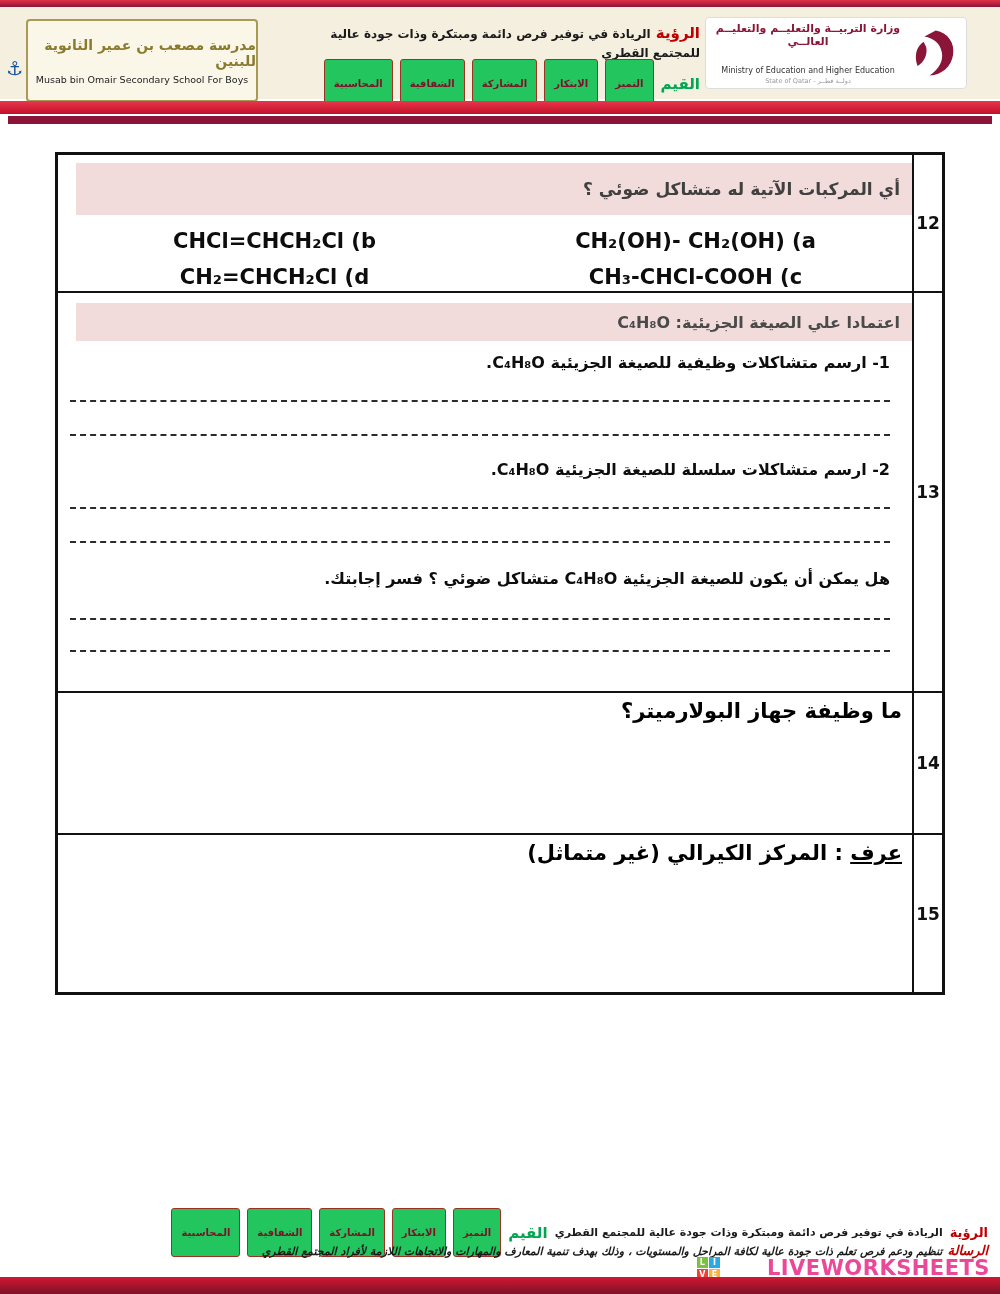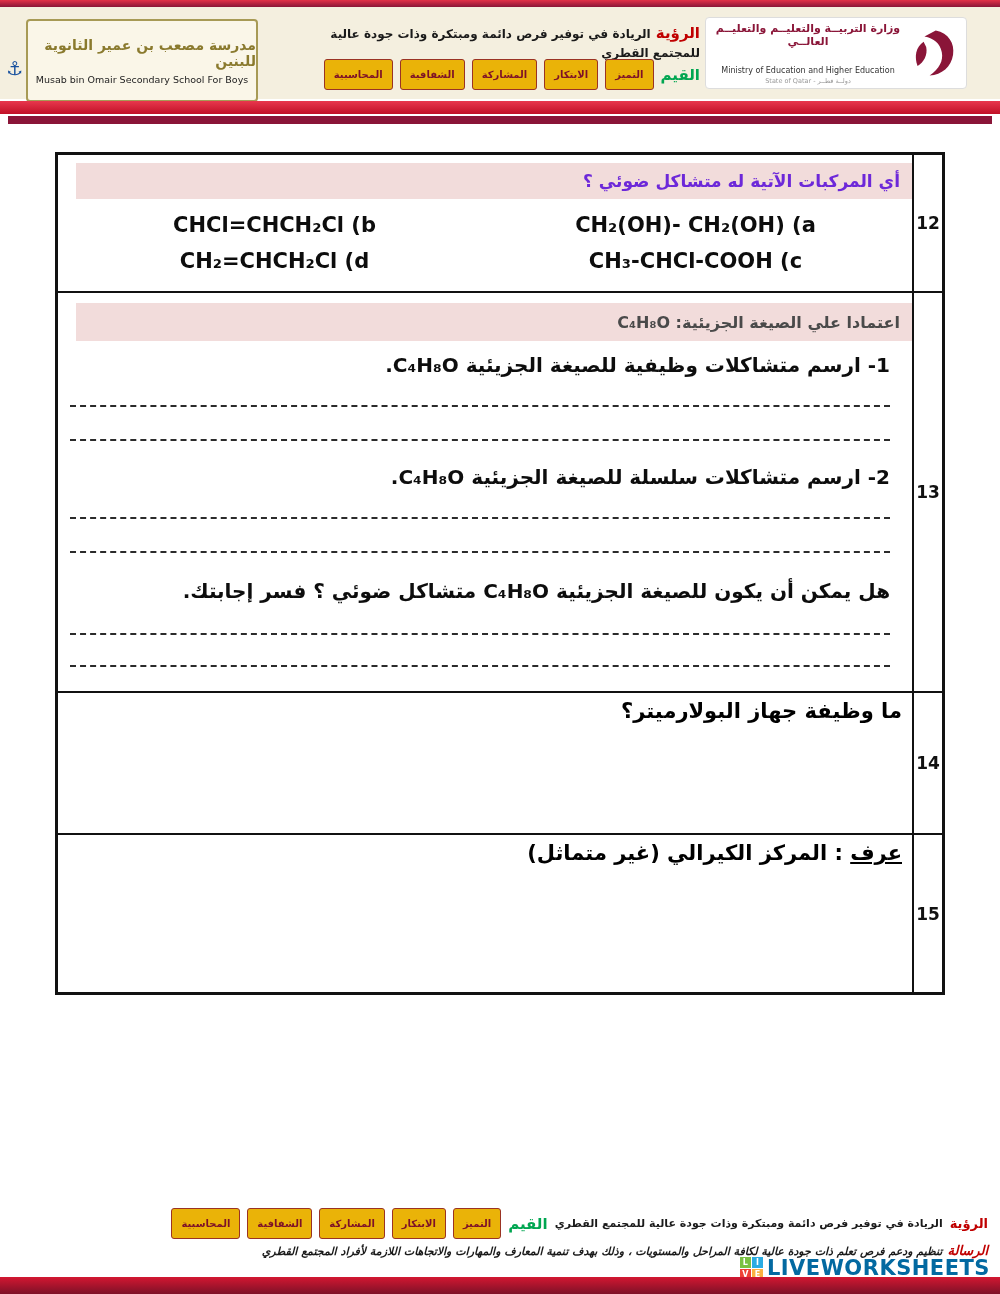--- a/index.html
+++ b/index.html
@@ -16,22 +16,22 @@
     display:flex; flex-direction:column; align-items:center; justify-content:center; }
   .school-ar { font-weight:bold; font-size:14px; color:#8a7a2e; direction:rtl; }
   .school-en { font-size:9.5px; color:#222; margin-top:5px; }
   .vision-line { position:absolute; left:300px; top:16px; width:400px;
     direction:rtl; text-align:right; }
   .vision-label { color:#c00000; font-weight:bold; font-size:15px; }
   .vision-text { color:#1a1a1a; font-weight:bold; font-size:12px; }
   .values-row { position:absolute; left:295px; top:52px; width:405px;
     direction:rtl; display:flex; align-items:center; gap:7px; }
   .values-label { color:#00a651; font-weight:bold; font-size:15px; }
-  .value-chip { background:#eab308; border:1px solid #9a3324; border-radius:3px;
-    color:#7d1128; font-weight:bold; font-size:10px; padding:9px 9px; white-space:nowrap; }
+  .value-chip { background:#22c55e; border:1px solid #9a3324; border-radius:3px;
+    color:#7d1128; font-weight:bold; font-size:10px; padding:18px 9px; white-space:nowrap; }
   .ministry-box { position:absolute; left:705px; top:10px; width:262px; height:72px;
     background:#fff; border:1px solid #ddd; border-radius:4px;
     display:flex; align-items:center; justify-content:flex-end; padding:4px 6px; }
   .ministry-text { direction:rtl; text-align:center; flex:1; }
   .ministry-ar { color:#8a1538; font-weight:bold; font-size:11px; }
   .ministry-en { color:#333; font-size:8px; margin-top:18px;text-align:center; }
   .ministry-state { color:#999; font-size:6.5px; margin-top:2px; }
   .ministry-logo { width:52px; height:52px; flex:0 0 auto; margin-left:4px; }
   .ribbon1 { position:absolute; left:0; top:101px; width:1000px; height:13px;
     background:linear-gradient(#e8374d,#c11027); }
@@ -41,29 +41,29 @@
   .qtable { position:absolute; left:55px; top:152px; width:890px; height:843px;
     border:3px solid #111; display:flex; flex-direction:column; }
   .qrow { display:flex; border-bottom:2px solid #111; overflow:hidden; }
   .qrow:last-child { border-bottom:none; flex:1; }
   .qcontent { flex:1; position:relative; overflow:hidden; }
   .qnum { width:30px; border-left:2px solid #111; display:flex; align-items:center;
     justify-content:center; font-weight:bold; font-size:17px; color:#111; }
 
   .pink-bar { background:#f2dcdb; direction:rtl; display:flex; align-items:center;
     justify-content:flex-start; padding:0 12px; font-weight:bold; }
-  .q12-bar { margin:8px 0 0 18px; height:36px; font-size:17px; color:#6d28d9; }
+  .q12-bar { margin:8px 0 0 18px; height:52px; font-size:17px; color:#404040; }
   .q13-bar { margin:10px 0 0 18px; height:38px; font-size:16px; color:#4a4a4a;padding-left:8px; }
 
   .options { display:grid; grid-template-columns:1fr 1fr; direction:rtl;
     margin:14px 6px 0 6px; row-gap:12px; font-size:21px; font-weight:bold; color:#0d0d0d; }
   .option { text-align:center; direction:ltr; }
 
   .q13-body { padding:0 22px 0 12px; }
-  .q13-item { direction:rtl; text-align:right; font-weight:bold; font-size:20px; color:#0d0d0d; }
+  .q13-item { direction:rtl; text-align:right; font-weight:bold; font-size:16px; color:#0d0d0d; }
   .i1 { margin-top:12px; }
   .i2 { margin-top:24px; }
   .i3 { margin-top:26px; }
   .dash { border-top:2px dashed #2b2b2b; height:0; }
   .d1 { margin-top:28px; } .d2 { margin-top:32px; } .d3 { margin-top:28px; }
   .d4 { margin-top:32px; } .d5 { margin-top:30px; } .d6 { margin-top:30px; }
 
   .big-title { direction:rtl; text-align:right; font-weight:bold; font-size:21px;
     color:#000; margin:6px 10px 0 10px; }
   .underline { text-decoration:underline; }
@@ -76,21 +76,21 @@
   .footer-row2 { position:absolute; left:110px; top:1240px; width:878px;
     direction:rtl; text-align:right;font-style:italic; }
   .f-mission-label { color:#c00000; font-weight:bold; font-size:13px; }
   .f-mission-text { color:#1a1a1a; font-weight:bold; font-size:11px; }
   .brand { position:absolute; right:10px; top:1256px; display:flex; align-items:center; gap:4px; }
   .tiles { display:grid; grid-template-columns:11px 11px; grid-template-rows:11px 11px; gap:1px; }
   .tile { display:flex; align-items:center; justify-content:center; color:#fff;
     font-size:8px; font-weight:bold; }
   .tile-l { background:#7ac143; } .tile-i { background:#29abe2; }
   .tile-v { background:#ef4136; } .tile-e { background:#fbb040; }
-  .brand-text { font-size:21px; font-weight:800; color:#0369a1; letter-spacing:0.5px; }
+  .brand-text { font-size:21px; font-weight:800; color:#ec4899; letter-spacing:0.5px;margin-left:43px; }
   .bottom-strip { position:absolute; left:0; top:1277px; width:1000px; height:17px;
     background:linear-gradient(#d31731,#7d1128); }
 </style>
 </head>
 <body>
 
 <div class="page">
 
   <div class="top-strip"></div>
   <div class="banner">

